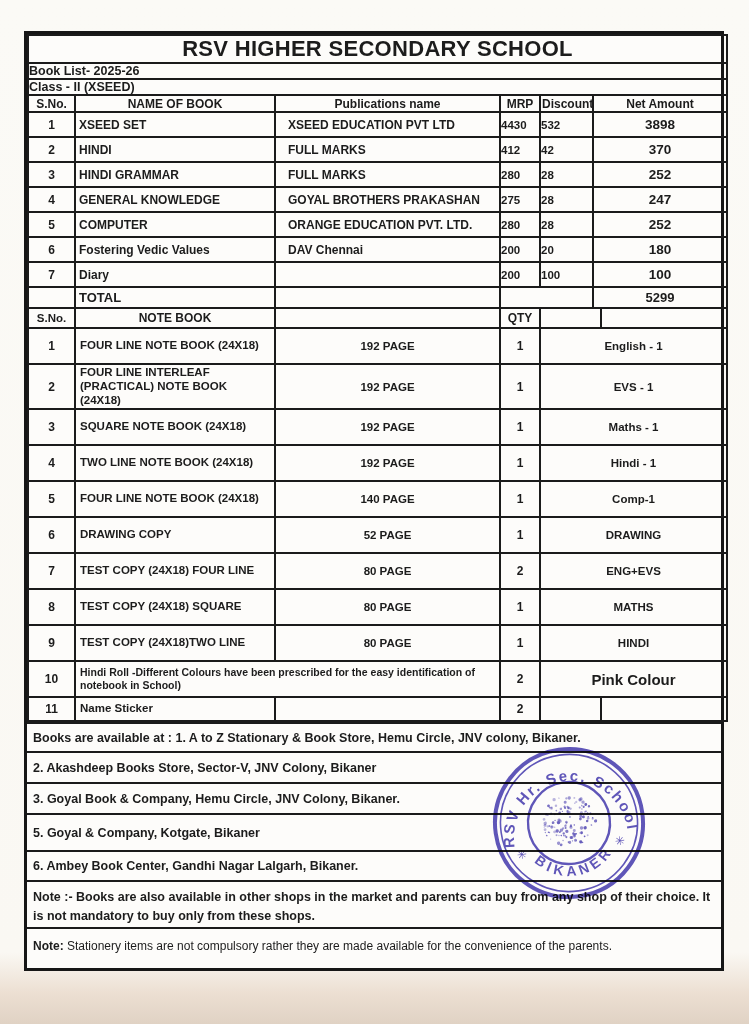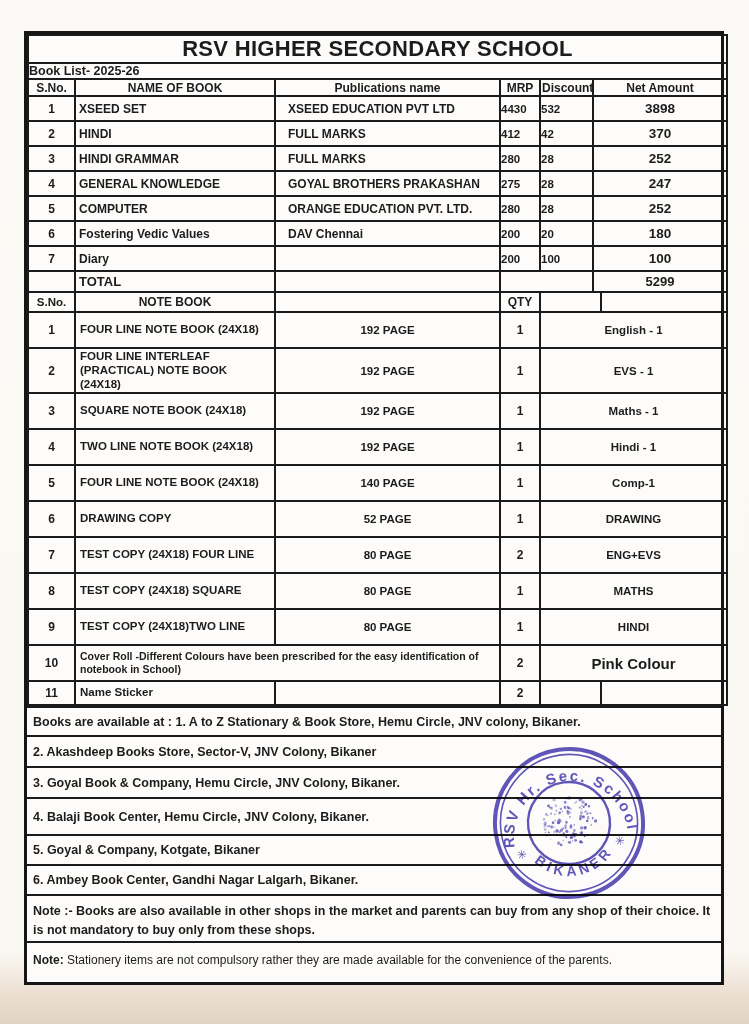--- a/index.html
+++ b/index.html
@@ -93,20 +93,23 @@
         <col style="width:53px">
         <col style="width:134px">
     </colgroup>
     <tbody>
       <tr class="r-school">
           <td colspan="6">RSV HIGHER SECONDARY SCHOOL</td>
         </tr>
       <tr class="r-sub">
           <td colspan="6">Book List- 2025-26</td>
         </tr>
+      <tr class="r-sub">
+          <td colspan="6">Class - II (XSEED)</td>
+        </tr>
       <tr class="r-head">
         <th>S.No.</th>
         <th class="c-name">NAME OF BOOK</th>
         <th>Publications name</th>
         <th>MRP</th>
         <th>Discount</th>
         <th>Net Amount</th>
       </tr>
       <tr class="r-book">
           <td class="c-sno">1</td>
@@ -252,21 +255,21 @@
         </tr>
         <tr>
           <td class="c-sno">9</td>
           <td class="nb-name">TEST COPY (24X18)TWO LINE</td>
           <td class="nb-pages">80 PAGE</td>
           <td class="nb-qty">1</td>
           <td class="nb-subject" colspan="2">HINDI</td>
         </tr>
       <tr class="r-cover">
         <td class="c-sno">10</td>
-        <td class="nb-name" colspan="2">Cover Roll -Different Colours have been prescribed for the easy identification of notebook in School)</td>
+        <td class="nb-name" colspan="2">Hindi Roll -Different Colours have been prescribed for the easy identification of notebook in School)</td>
         <td class="nb-qty">2</td>
         <td class="nb-subject" colspan="2">Pink Colour</td>
       </tr>
       <tr class="r-sticker">
         <td class="c-sno">11</td>
         <td class="nb-name">Name Sticker</td>
         <td></td>
         <td class="nb-qty">2</td>
         <td></td>
         <td></td>
@@ -277,23 +280,20 @@
   <div class="avail">
     <div class="avail-row">
       <span class="b">Books are available at : </span>
         <span class="t">1. A to Z Stationary &amp; Book Store, Hemu Circle, JNV colony, Bikaner.</span>
     </div>
     <div class="avail-row">
         <span class="t">2. Akashdeep Books Store, Sector-V, JNV Colony, Bikaner</span>
       </div>
       <div class="avail-row">
         <span class="t">3. Goyal Book &amp; Company, Hemu Circle, JNV Colony, Bikaner.</span>
-      </div>
-      <div class="avail-row">
-        <span class="t">4. Balaji Book Center, Hemu Circle, JNV Colony, Bikaner.</span>
       </div>
       <div class="avail-row">
         <span class="t">5. Goyal &amp; Company, Kotgate, Bikaner</span>
       </div>
       <div class="avail-row">
         <span class="t">6. Ambey Book Center, Gandhi Nagar Lalgarh, Bikaner.</span>
       </div>
     <div class="avail-row note1">
       <span class="b">Note :- </span><span class="t">Books are also available in other shops in the market and parents can buy from any shop of their choice. It is not mandatory to buy only from these shops.</span>
     </div>

